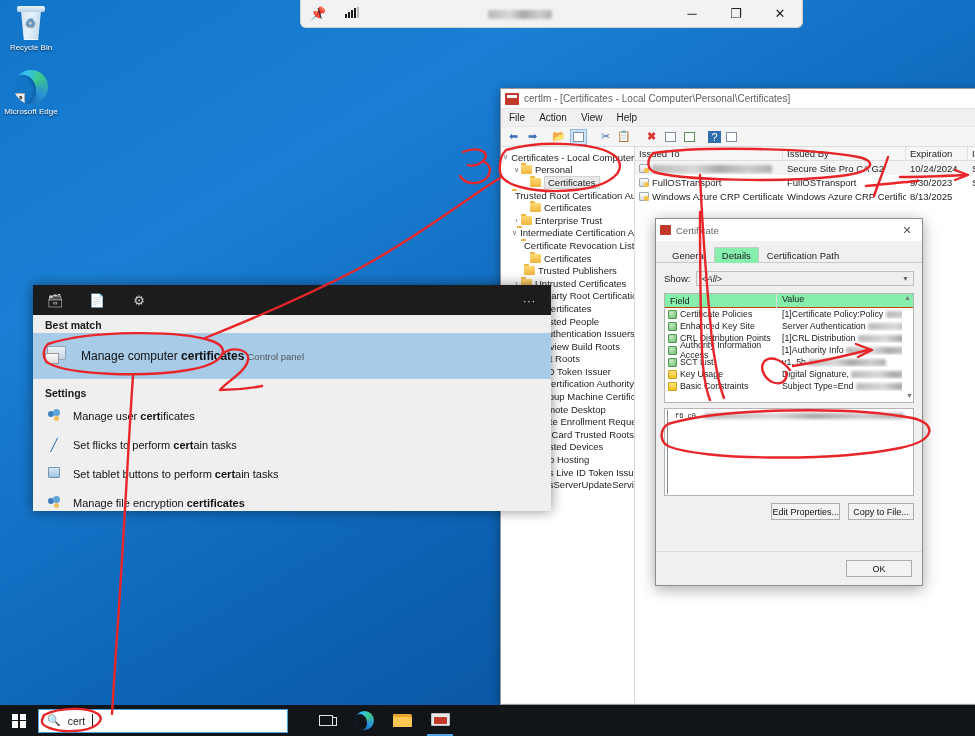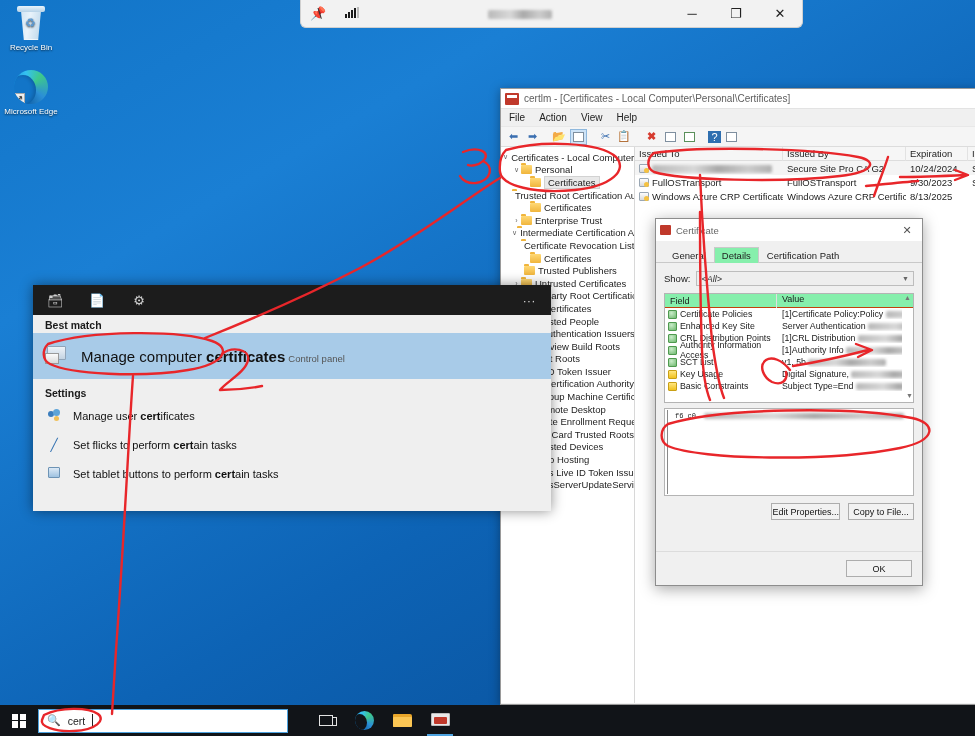--- a/index.html
+++ b/index.html
@@ -136,21 +136,21 @@
   .sp-head{height:30px;background:#1c1c1c;display:flex;align-items:center;padding:0 14px;gap:26px;color:#cfcfcf;}
   .sp-head .sp-ico{font-size:13px;width:16px;text-align:center;}
   .sp-head .spacer{flex:1;}
   .sp-sec{padding:4px 12px 2px;font-size:10.5px;font-weight:bold;color:#1a1a1a;}
   .bestmatch{height:46px;background:#a8cbe8;display:flex;align-items:center;padding:0 12px;}
   .bm-ico{width:26px;height:22px;margin-right:10px;position:relative;}
   .bm-ico .s1{position:absolute;left:2px;top:1px;width:19px;height:14px;
      background:linear-gradient(180deg,#eef3f8,#c3d3e2);border:1px solid #90a4b8;border-radius:1px;}
   .bm-ico .s2{position:absolute;left:0px;top:8px;width:14px;height:11px;
      background:linear-gradient(180deg,#fbfbfb,#dadada);border:1px solid #9a9a9a;}
-  .bm-txt .t1{font-size:15px;color:#111;}
+  .bm-txt .t1{font-size:12px;color:#111;}
   .bm-txt .t2{font-size:9.5px;color:#555;margin-top:2px;}
   .sitem{height:29px;display:flex;align-items:center;padding:0 12px;}
   .sitem .si-ico{width:18px;text-align:center;margin-right:10px;font-size:12px;}
   .people{display:inline-block;width:13px;height:11px;position:relative;}
   .people:before{content:"";position:absolute;left:0;top:2px;width:6px;height:6px;border-radius:50%;
      background:#3b7dbd;}
   .people:after{content:"";position:absolute;left:5px;top:0;width:7px;height:7px;border-radius:50%;
      background:#5ea4d8;box-shadow:0 6px 0 -1px #f0c05a;}
   .penico{color:#2f6fb0;font-size:12px;}
   .tabico{display:inline-block;width:12px;height:11px;background:linear-gradient(180deg,#dce9f6,#9fc2e0);
@@ -549,20 +549,24 @@
         <span>Manage user <b>cert</b>ificates</span>
       </div>
       <div class="sitem">
         <span class="si-ico penico">╱</span>
         <span>Set flicks to perform <b>cert</b>ain tasks</span>
       </div>
       <div class="sitem">
         <span class="si-ico"><span class="tabico"></span></span>
         <span>Set tablet buttons to perform <b>cert</b>ain tasks</span>
       </div>
+      <div class="sitem">
+        <span class="si-ico"><span class="people"></span></span>
+        <span>Manage file encryption <b>certificates</b></span>
+      </div>
     </div>
 </div>
 
 <div class="taskbar">
   <div class="startbtn">
     <span class="winlogo">
         <i></i>
         <i></i>
         <i></i>
         <i></i>

